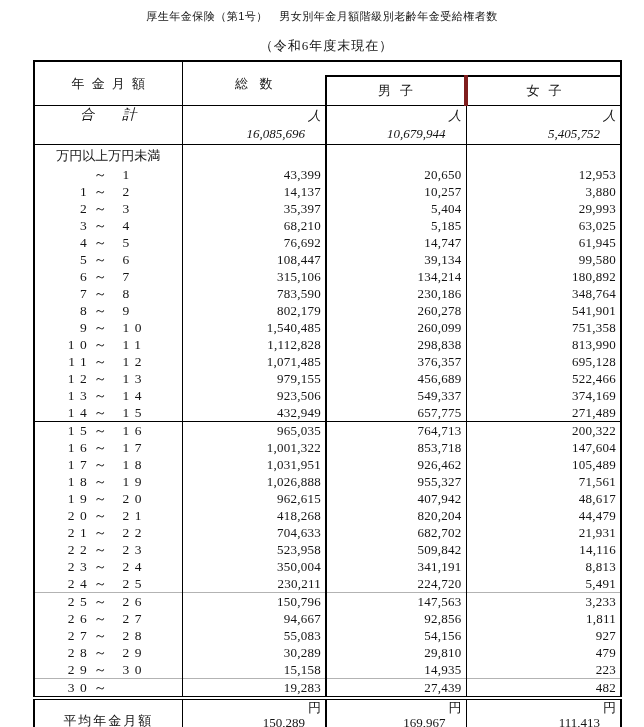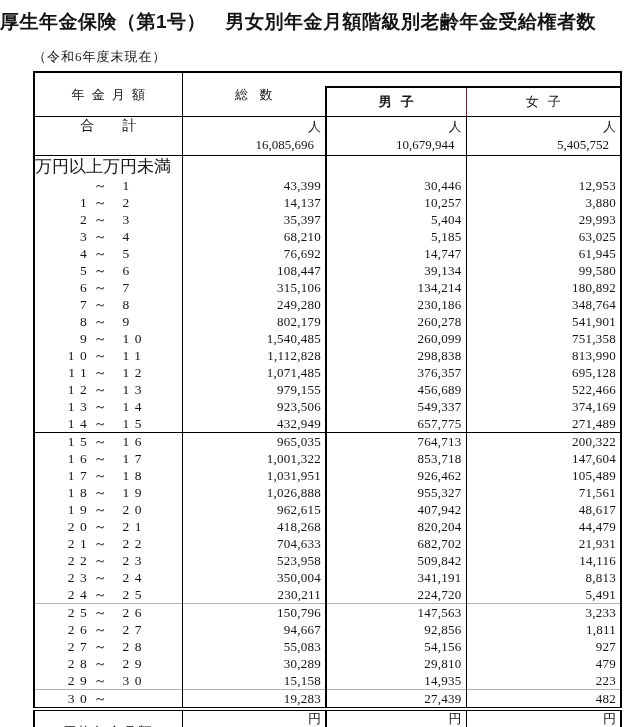--- a/index.html
+++ b/index.html
@@ -4,53 +4,53 @@
 <style>
   html,body{margin:0;padding:0;background:#fff;}
   body{
     width:644px;height:727px;
     font-family:"Liberation Serif","DejaVu Serif",serif;
     color:#141414;
     -webkit-font-smoothing:antialiased;
   }
   .page{padding-top:9px;}
   .title{
-    text-align:left;
+    text-align:center;
     font-family:"Liberation Sans","DejaVu Sans",sans-serif;
-    font-weight:bold;font-size:19px;letter-spacing:0.5px;
+    font-weight:normal;font-size:11px;letter-spacing:0.5px;
   }
   .subtitle-wrap{
     width:587px;margin:13px 0 5px 33px;
-    text-align:left;font-size:13px;letter-spacing:1px;
+    text-align:center;font-size:13px;letter-spacing:1px;
   }
   table.pension{
     margin-left:33px;width:587px;table-layout:fixed;
     border-collapse:collapse;border:2px solid #000;
     background:#fff;
   }
   col.w1{width:148px;} col.w2{width:144px;} col.w3{width:140px;} col.w4{width:155px;}
   th,td{padding:0;font-weight:normal;font-size:13px;}
   
   .bl-thin{border-left:1px solid #000;}
   .bl-thick{border-left:2px solid #000;}
   
   tr.hrowA th.strip{height:13px;border:none;}
   th.hdr{letter-spacing:0.55em;text-indent:0.55em;text-align:center;margin-top:40px;}
   th.hdr-total{letter-spacing:0.9em;text-indent:0.9em;}
   tr.hrowB th{height:28px;border-top:2px solid #000;letter-spacing:0.7em;text-indent:0.7em;text-align:center;}
-  tr.hrowB th.mf-male{border-left:2px solid #000;font-weight:bold;}
-  tr.hrowB th.mf-female{border-left:1px solid #7f1d1d;}
+  tr.hrowB th.mf-male{border-left:2px solid #000;}
+  tr.hrowB th.mf-female{border-left:4px solid #7f1d1d;}
   
-  tr.total-row td{border-top:1px solid #000;height:38px;vertical-align:top;}
+  tr.total-row td{border-top:1px solid #000;height:38px;vertical-align:top;font-style:italic;}
   td.total-label{text-align:center;vertical-align:middle;font-size:14px;}
   .unit{line-height:16px;padding-top:2px;text-align:right;padding-right:4px;}
-  .num{line-height:19px;text-align:right;padding-right:11px;}
+  .num{line-height:19px;text-align:right;padding-right:20px;}
   
   tr.range-hdr-row td{border-top:1px solid #000;height:21px;}
-  .range-hdr{display:flex;justify-content:flex-start;padding:0 0;line-height:21px;font-size:17px;}
+  .range-hdr{display:flex;justify-content:center;padding:0 0;line-height:21px;font-size:13px;}
   
   tr.data-row td{height:17px;}
   tr.rule-heavy td{border-top:1px solid #000;}
   tr.rule-light td{border-top:1px solid #b3b3b3;}
   td.num-cell{text-align:right;padding-right:4px;letter-spacing:0.02em;}
   .range-flex{display:flex;line-height:17px;font-size:13.5px;}
   .range-flex .lo{width:62px;text-align:right;letter-spacing:0.4em;}
   .range-flex .tl{width:18px;text-align:center;}
   .range-flex .hi{width:64px;text-align:left;letter-spacing:0.4em;padding-left:14px;}
   
@@ -116,21 +116,21 @@
 
     <tr class="data-row">
           <td>
             <div class="range-flex">
               <span class="lo"></span>
               <span class="tl">～</span>
               <span class="hi">1</span>
             </div>
           </td>
           <td class="num-cell bl-thin">43,399</td>
-          <td class="num-cell bl-thick">30,446</td>
+          <td class="num-cell bl-thick">20,650</td>
           <td class="num-cell bl-thin">12,953</td>
         </tr>
         <tr class="data-row">
           <td>
             <div class="range-flex">
               <span class="lo">1</span>
               <span class="tl">～</span>
               <span class="hi">2</span>
             </div>
           </td>
@@ -199,21 +199,21 @@
           <td class="num-cell bl-thin">180,892</td>
         </tr>
         <tr class="data-row">
           <td>
             <div class="range-flex">
               <span class="lo">7</span>
               <span class="tl">～</span>
               <span class="hi">8</span>
             </div>
           </td>
-          <td class="num-cell bl-thin">249,280</td>
+          <td class="num-cell bl-thin">783,590</td>
           <td class="num-cell bl-thick">230,186</td>
           <td class="num-cell bl-thin">348,764</td>
         </tr>
         <tr class="data-row">
           <td>
             <div class="range-flex">
               <span class="lo">8</span>
               <span class="tl">～</span>
               <span class="hi">9</span>
             </div>

